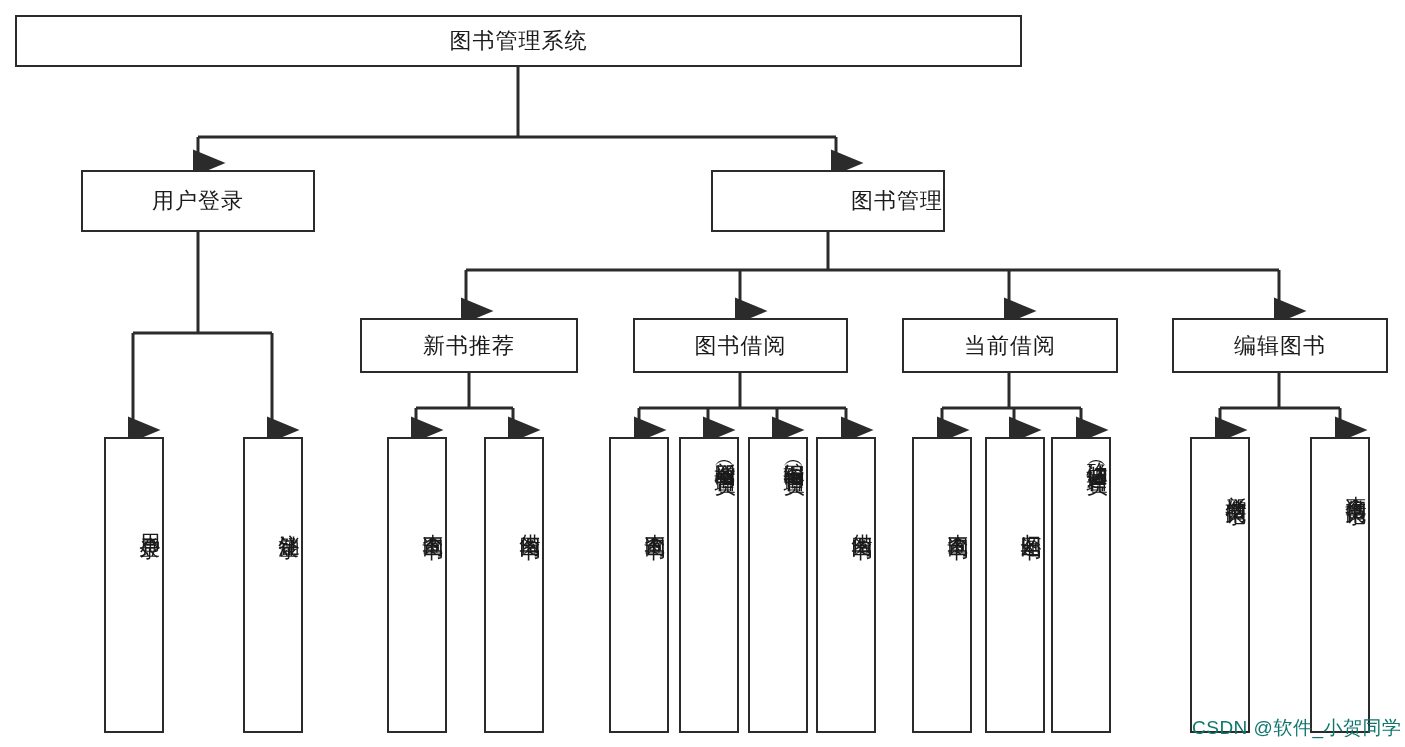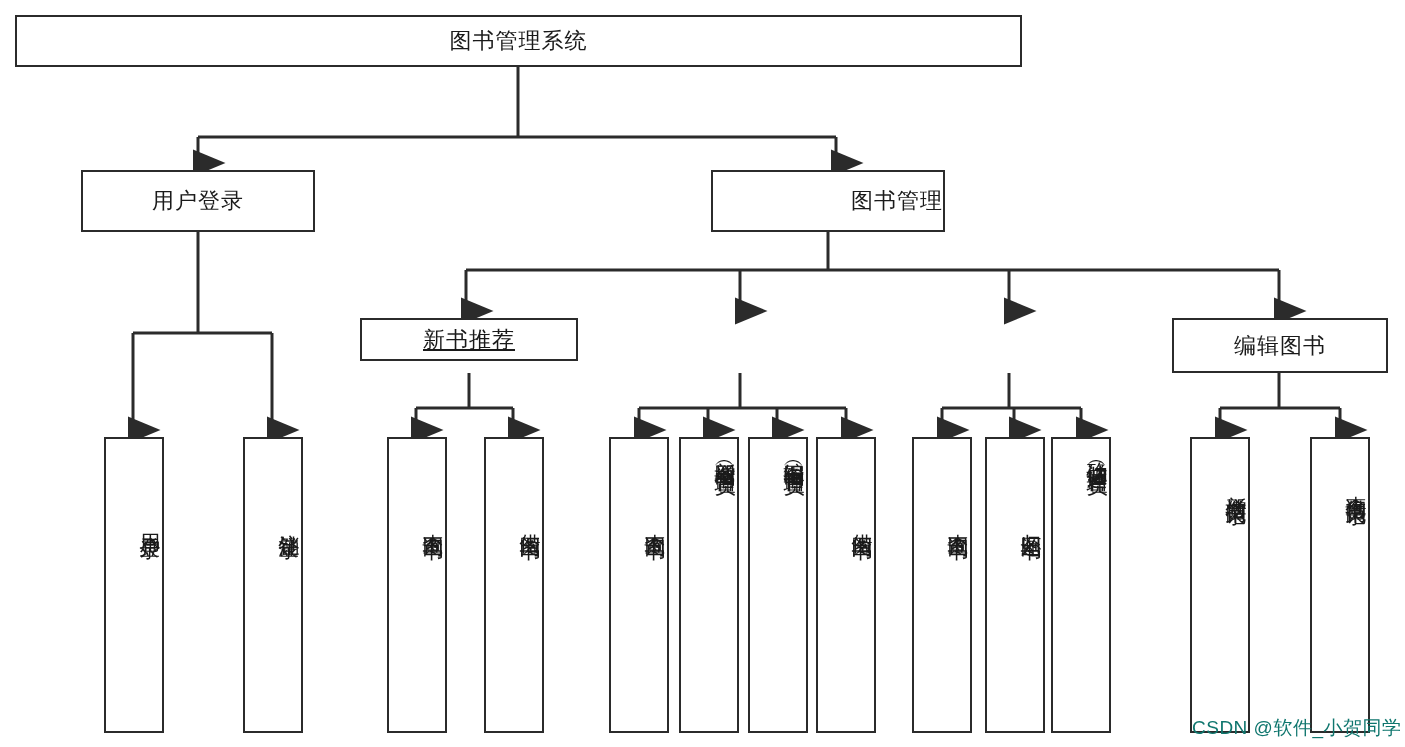--- a/index.html
+++ b/index.html
@@ -143,22 +143,28 @@
     <span>图书管理系统</span>
   </div>
 
   <div class="node horiz" style="left:81px; top:170px; width:234px; height:62px;">
     <span>用户登录</span>
   </div>
   <div class="node horiz" style="left:711px; top:170px; width:234px; height:62px;justify-content:flex-end;">
     <span>图书管理</span>
   </div>
 
-  <div class="node horiz" style="left:360px; top:318px; width:218px; height:43px;text-decoration:underline;">
+  <div class="node horiz" style="left:360px; top:318px; width:218px; height:55px;">
     <span>新书推荐</span>
+  </div>
+  <div class="node horiz" style="left:633px; top:318px; width:215px; height:55px;">
+    <span>图书借阅</span>
+  </div>
+  <div class="node horiz" style="left:902px; top:318px; width:216px; height:55px;">
+    <span>当前借阅</span>
   </div>
   <div class="node horiz" style="left:1172px; top:318px; width:216px; height:55px;">
     <span>编辑图书</span>
   </div>
 
   <div class="node vert align-mid" style="left:104px; top:437px; width:60px; height:296px;">
     <span class="vtext">用户登录</span>
   </div>
   <div class="node vert align-mid" style="left:243px; top:437px; width:60px; height:296px;">
     <span class="vtext">注销登录</span>

